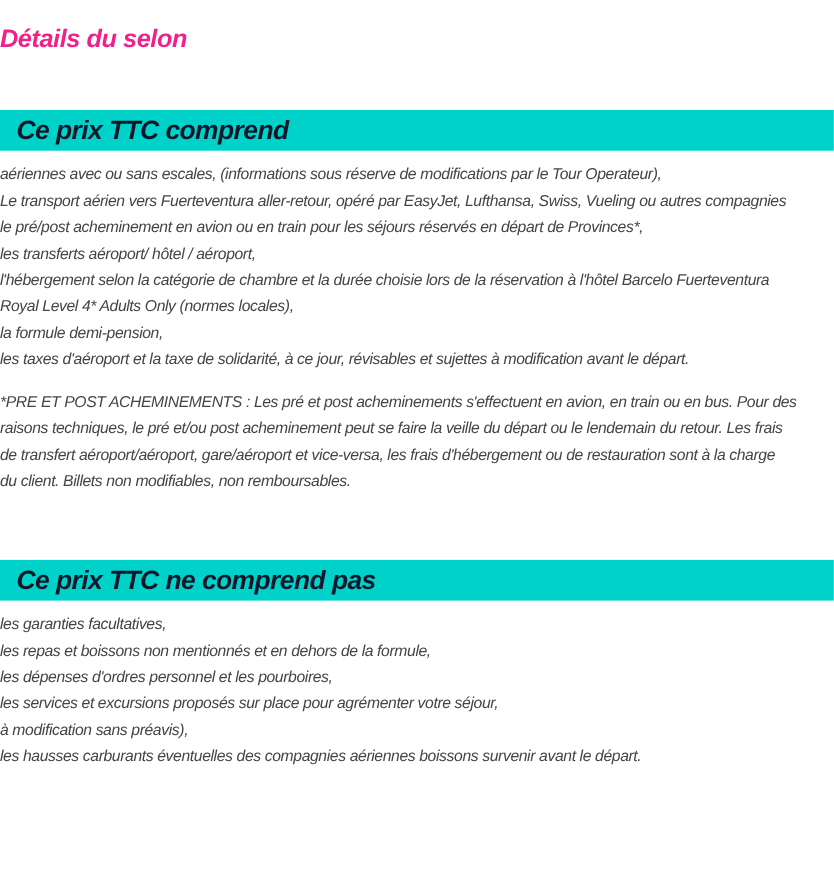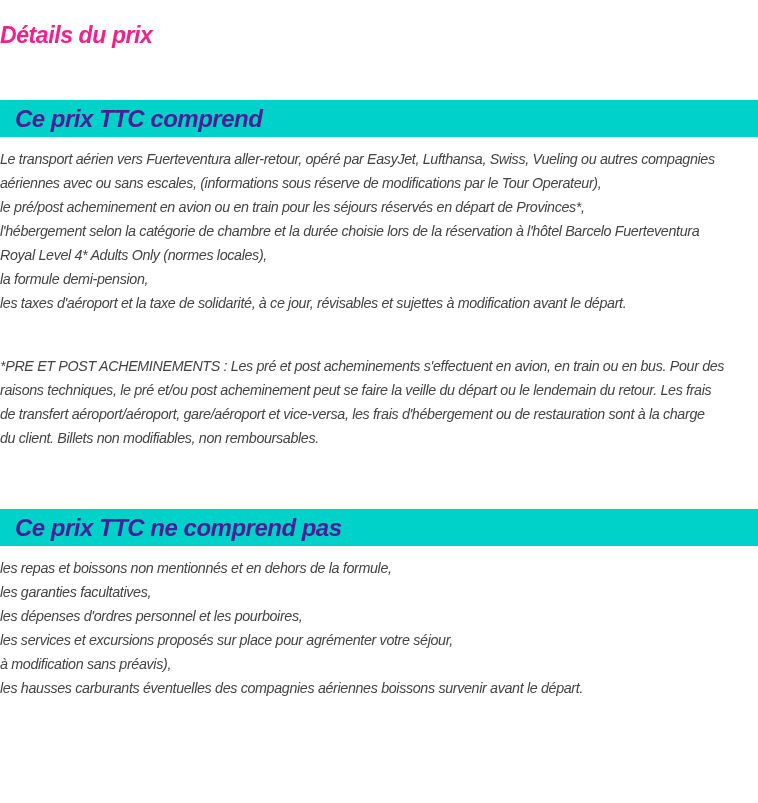--- a/index.html
+++ b/index.html
@@ -24,21 +24,21 @@
       line-height: 30px;
     }
     .section-band {
       position: absolute;
       left: 0;
       width: 758px;
       height: 37px;
       background: #00d1c9;
       box-sizing: border-box;
       padding-left: 15px;
-      color: #4c1d95;
+      color: #0f172a;
       font-size: 24px;
       font-weight: bold;
       font-style: italic;
       line-height: 37px;
       letter-spacing: -0.5px;
       white-space: nowrap;
     }
     .band-1 { top: 100px; }
     .band-2 { top: 509px; }
     .text-block {
@@ -50,43 +50,44 @@
       letter-spacing: -0.35px;
     }
     .block-1 { top: 147px; }
     .block-2 { top: 354px; }
     .block-3 { top: 556px; }
     .line { display: block; white-space: nowrap; }
   </style>
 </head>
 <body>
 
-<h1 class="page-title">Détails du prix</h1>
+<h1 class="page-title">Détails du selon</h1>
 
 <div class="section-band band-1">Ce prix TTC comprend</div>
 
 <div class="text-block block-1">
+  <span class="line">aériennes avec ou sans escales, (informations sous réserve de modifications par le Tour Operateur),</span>
   <span class="line">Le transport aérien vers Fuerteventura aller-retour, opéré par EasyJet, Lufthansa, Swiss, Vueling ou autres compagnies</span>
-  <span class="line">aériennes avec ou sans escales, (informations sous réserve de modifications par le Tour Operateur),</span>
   <span class="line">le pré/post acheminement en avion ou en train pour les séjours réservés en départ de Provinces*,</span>
+  <span class="line">les transferts aéroport/ hôtel / aéroport,</span>
   <span class="line">l'hébergement selon la catégorie de chambre et la durée choisie lors de la réservation à l'hôtel Barcelo Fuerteventura</span>
   <span class="line">Royal Level 4* Adults Only (normes locales),</span>
   <span class="line">la formule demi-pension,</span>
   <span class="line">les taxes d'aéroport et la taxe de solidarité, à ce jour, révisables et sujettes à modification avant le départ.</span>
 </div>
 
 <div class="text-block block-2">
   <span class="line">*PRE ET POST ACHEMINEMENTS : Les pré et post acheminements s'effectuent en avion, en train ou en bus. Pour des</span>
   <span class="line">raisons techniques, le pré et/ou post acheminement peut se faire la veille du départ ou le lendemain du retour. Les frais</span>
   <span class="line">de transfert aéroport/aéroport, gare/aéroport et vice-versa, les frais d'hébergement ou de restauration sont à la charge</span>
   <span class="line">du client. Billets non modifiables, non remboursables.</span>
 </div>
 
 <div class="section-band band-2">Ce prix TTC ne comprend pas</div>
 
 <div class="text-block block-3">
+  <span class="line">les garanties facultatives,</span>
   <span class="line">les repas et boissons non mentionnés et en dehors de la formule,</span>
-  <span class="line">les garanties facultatives,</span>
   <span class="line">les dépenses d'ordres personnel et les pourboires,</span>
   <span class="line">les services et excursions proposés sur place pour agrémenter votre séjour,</span>
   <span class="line">à modification sans préavis),</span>
   <span class="line">les hausses carburants éventuelles des compagnies aériennes boissons survenir avant le départ.</span>
 </div>
 
 </body></html>

